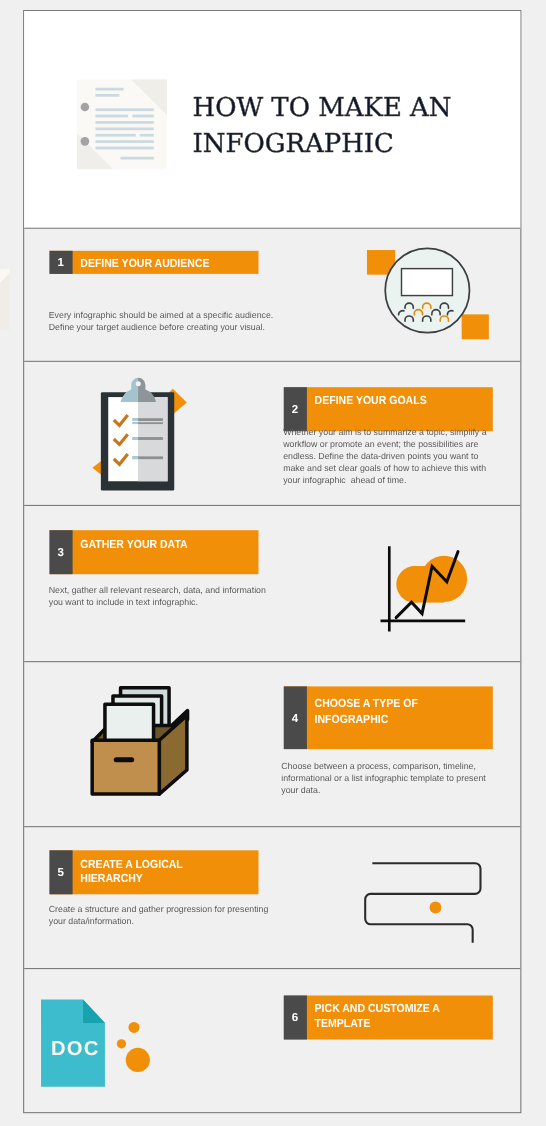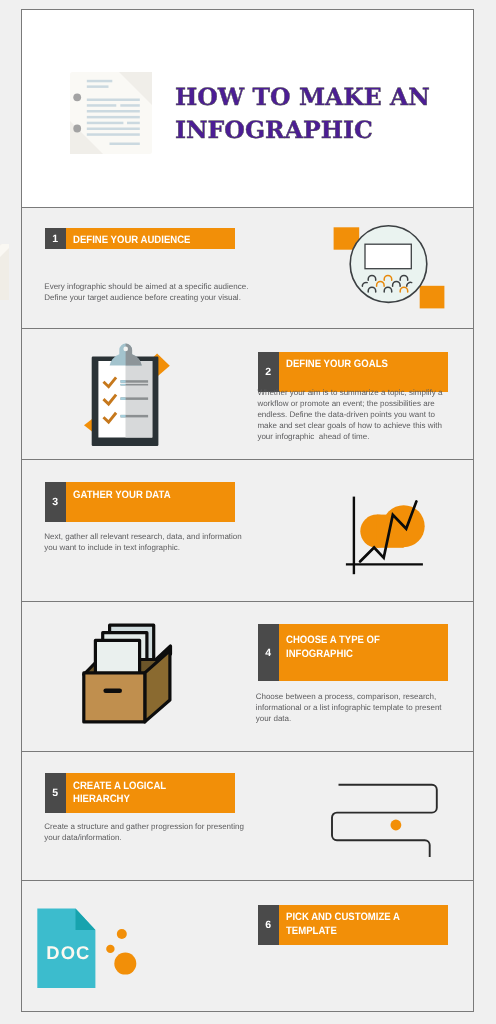--- a/index.html
+++ b/index.html
@@ -3,21 +3,21 @@
 <meta charset="utf-8">
 <title>How to Make an Infographic</title>
 <style>
   html,body{margin:0;padding:0;}
   body{width:496px;height:1024px;background:#f0f0f0;font-family:"Liberation Sans",sans-serif;overflow:hidden;-webkit-font-smoothing:antialiased;text-rendering:geometricPrecision;}
   #frame{position:absolute;transform:translateZ(0);left:21px;top:9px;width:453px;height:1003px;border:1px solid #7a7a7a;box-sizing:border-box;background:#f0f0f0;}
   .sect{position:absolute;left:0;right:0;box-sizing:border-box;border-bottom:1px solid #7a7a7a;}
   .sect:last-child{border-bottom:none;}
   
   #header{top:0;height:198px;background:#ffffff;}
-  .h-title{position:absolute;will-change:transform;transform:translateZ(0);left:153px;top:71px;width:300px;font-family:"DejaVu Serif",serif;font-weight:bold;font-size:23.6px;line-height:33px;color:#4c1d95;-webkit-text-stroke:0.45px #4a4a4a;}
+  .h-title{position:absolute;will-change:transform;transform:translateZ(0);left:153px;top:71px;width:300px;font-family:"DejaVu Serif",serif;font-weight:normal;font-size:23.6px;line-height:33px;color:#0f172a;-webkit-text-stroke:0.45px #4a4a4a;}
   
   .bar{position:absolute;height:21px;background:#f28f08;}
   .badge{position:absolute;left:0;top:0;bottom:0;width:20.5px;background:#4a4a4a;color:#fff;font-size:10.5px;font-weight:bold;display:flex;align-items:center;justify-content:center;font-family:"Liberation Sans",sans-serif;}
   .bartitle{position:absolute;left:27.5px;width:200px;white-space:pre;color:#fff;font-size:10.7px;font-weight:bold;line-height:13.8px;transform:scaleX(0.895);transform-origin:left top;}
   .body{position:absolute;color:#5b5b5d;font-size:8px;line-height:11.1px;white-space:pre;}
   .icon{position:absolute;}
 </style>
 </head>
 <body>
 
@@ -142,21 +142,21 @@
       <path d="M18.1 70.5 L32.1 56.5 L41.7 66.8 L50.8 23.8 L64.2 37.8 L74.4 10.4" fill="none" stroke="#0b0b0b" stroke-width="2.7" stroke-linejoin="miter" stroke-linecap="round"></path>
     </svg>
   </div>
 
   <div class="sect" id="s4" style="top:592px;height:150px;">
     <div class="bar" style="left:236px;top:22px;width:190px;height:57px;">
       <div class="badge">4</div>
       <div class="bartitle" style="top:10.4px;">CHOOSE A TYPE OF
 INFOGRAPHIC</div>
     </div>
-    <div class="body" style="left:233.7px;top:88.8px;">Choose between a process, comparison, research,
+    <div class="body" style="left:233.7px;top:88.8px;">Choose between a process, comparison, timeline,
 informational or a list infographic template to present
 your data.</div>
     <svg class="icon" width="110" height="120" viewBox="0 0 110 120" style="left:52px;top:18px;">
       <g stroke="#0d0d0d" stroke-width="3.2" stroke-linejoin="round">
         <path d="M35.6 5.2 H79.7 V64 H35.6 Z" fill="#cfdbdd"></path>
         <path d="M28.7 12.7 H72.9 V68 H28.7 Z" fill="#e3ebe9"></path>
         <path d="M9.8 54.5 L24.5 39.5 H82 L96.5 26 V34 L72 55 Z" fill="#6b5529"></path>
         <path d="M21.4 20.3 H65.6 V56.3 H21.4 Z" fill="#eaf0ee"></path>
         <path d="M70.8 52.9 L95.9 30.5 V80 L70.8 101.9 Z" fill="#8a6a30"></path>
         <path d="M9.8 52.9 H70.8 V101.9 H9.8 Z" fill="#c08f4e"></path>

